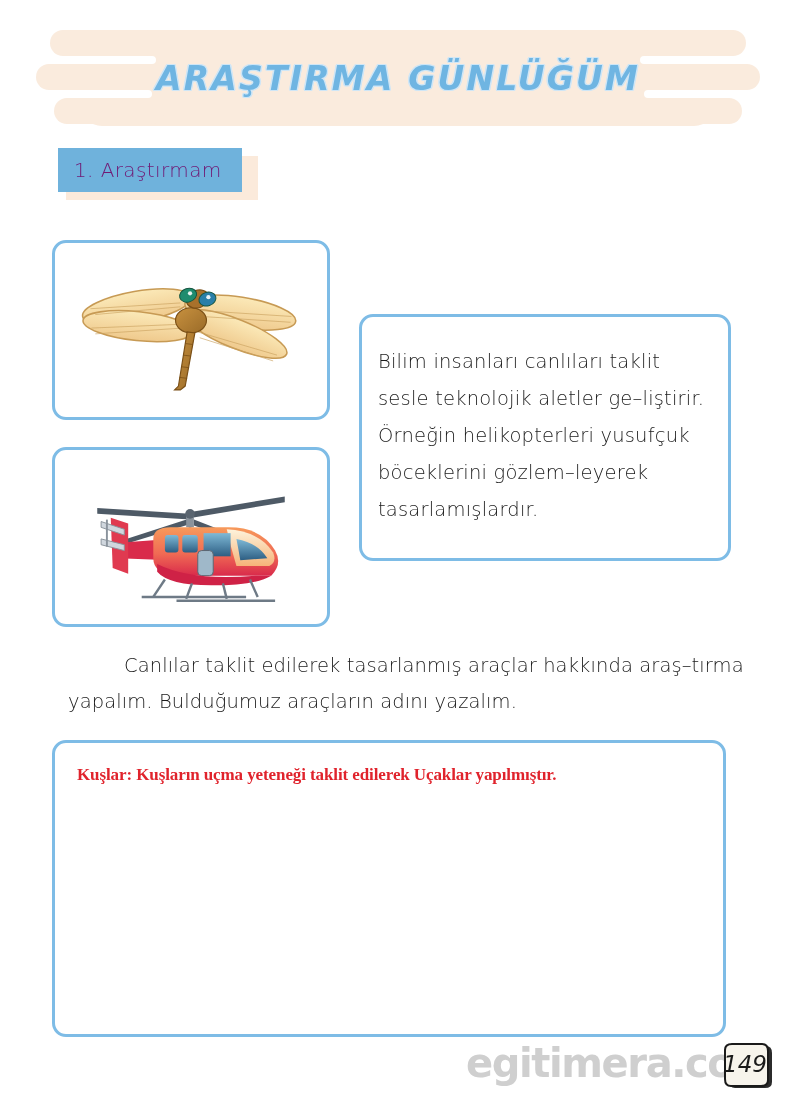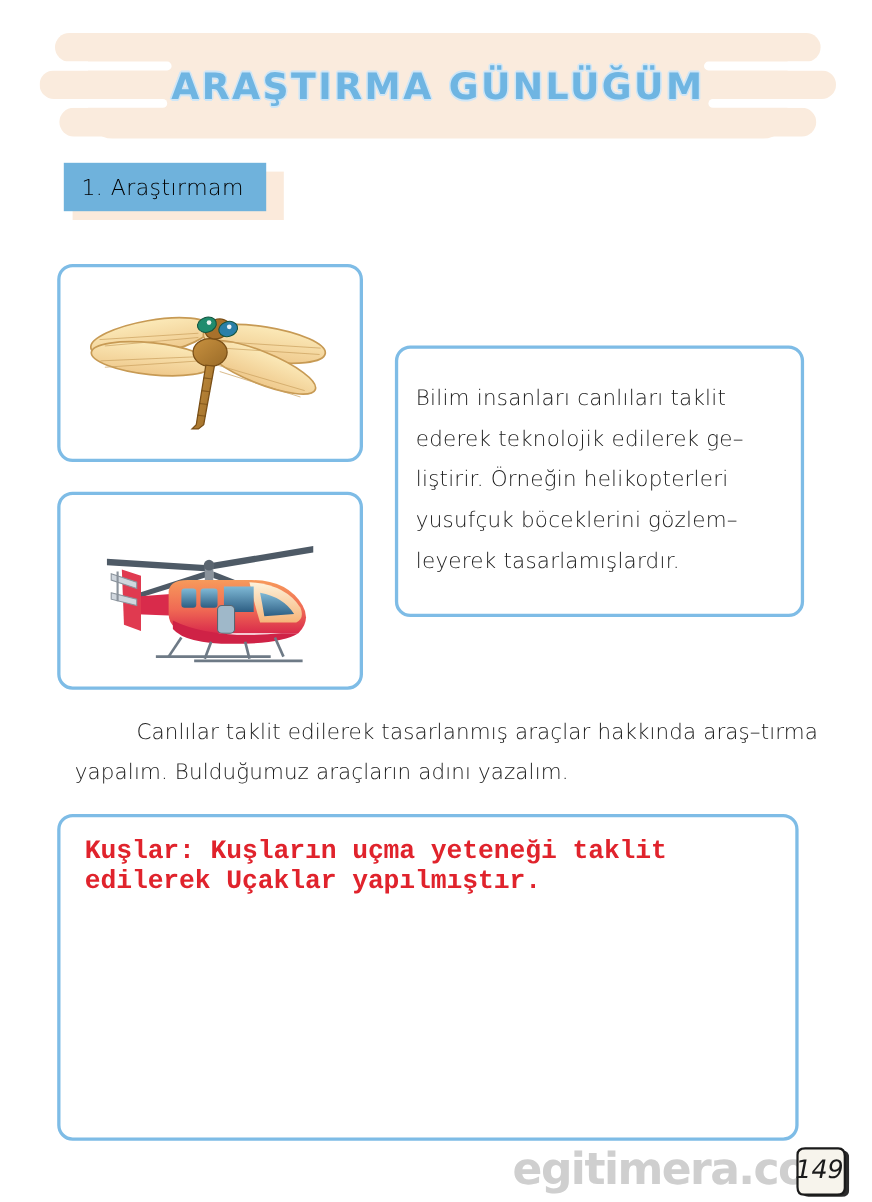--- a/index.html
+++ b/index.html
@@ -16,20 +16,21 @@
     -webkit-font-smoothing: antialiased;
   }
 
   
   .banner {
     position: absolute;
     left: 36px;
     top: 24px;
     width: 724px;
     height: 108px;
+    font-style: italic;
   }
   .banner-svg { display: block; }
   .banner-title {
     position: absolute;
     left: 0;
     top: 0;
     width: 724px;
     height: 108px;
     display: flex;
     align-items: center;
@@ -68,21 +69,21 @@
     position: absolute;
     left: 0;
     top: 0;
     width: 184px;
     height: 44px;
     background: #6FB2DC;
     display: flex;
     align-items: center;
     padding-left: 16px;
     box-sizing: border-box;
-    color: #000000;
+    color: #701a75;
     font-size: 20px;
     font-weight: 300;
     letter-spacing: 0.4px;
     font-family: "DejaVu Sans", sans-serif;
   }
 
   
   .blue-box {
     position: absolute;
     border: 3px solid #7EBCE6;
@@ -134,23 +135,23 @@
   }
 
   
   .answers {
     position: absolute;
     left: 22px;
     top: 18px;
     right: 16px;
   }
   .answer-entry {
-    font-family: Liberation Mono, monospace;
+    font-family: Liberation Serif, serif;
     font-weight: bold;
-    font-size: 24px;
+    font-size: 17px;
     line-height: 27px;
     color: #E0232C;
     letter-spacing: -0.1px;
     margin-bottom: 28px;
   }
   .answer-entry:last-child { margin-bottom: 0; }
 
   
   .watermark {
     position: absolute;
@@ -326,21 +327,21 @@
       <path d="M140 138 L134 154"></path>
       <path d="M172 138 L176 154"></path>
       <path d="M200 134 L208 152"></path>
       <path d="M88 152 L196 152"></path>
       <path d="M124 156 L226 156"></path>
     </g>
   </svg>
 </div>
 
 <div class="blue-box info-box">
-  <div class="info-text">Bilim insanları canlıları taklit ederek teknolojik edilerek ge–liştirir. Örneğin helikopterleri yusufçuk böceklerini gözlem–leyerek tasarlamışlardır.</div>
+  <div class="info-text">Bilim insanları canlıları taklit sesle teknolojik aletler ge–liştirir. Örneğin helikopterleri yusufçuk böceklerini gözlem–leyerek tasarlamışlardır.</div>
 </div>
 
 <div class="body-paragraph">Canlılar taklit edilerek tasarlanmış araçlar hakkında araş–tırma yapalım. Bulduğumuz araçların adını yazalım.</div>
 
 <div class="blue-box answer-box">
   <div class="answers">
     <div class="answer-entry">Kuşlar: Kuşların uçma yeteneği taklit edilerek Uçaklar yapılmıştır.</div>
   </div>
 </div>
 

